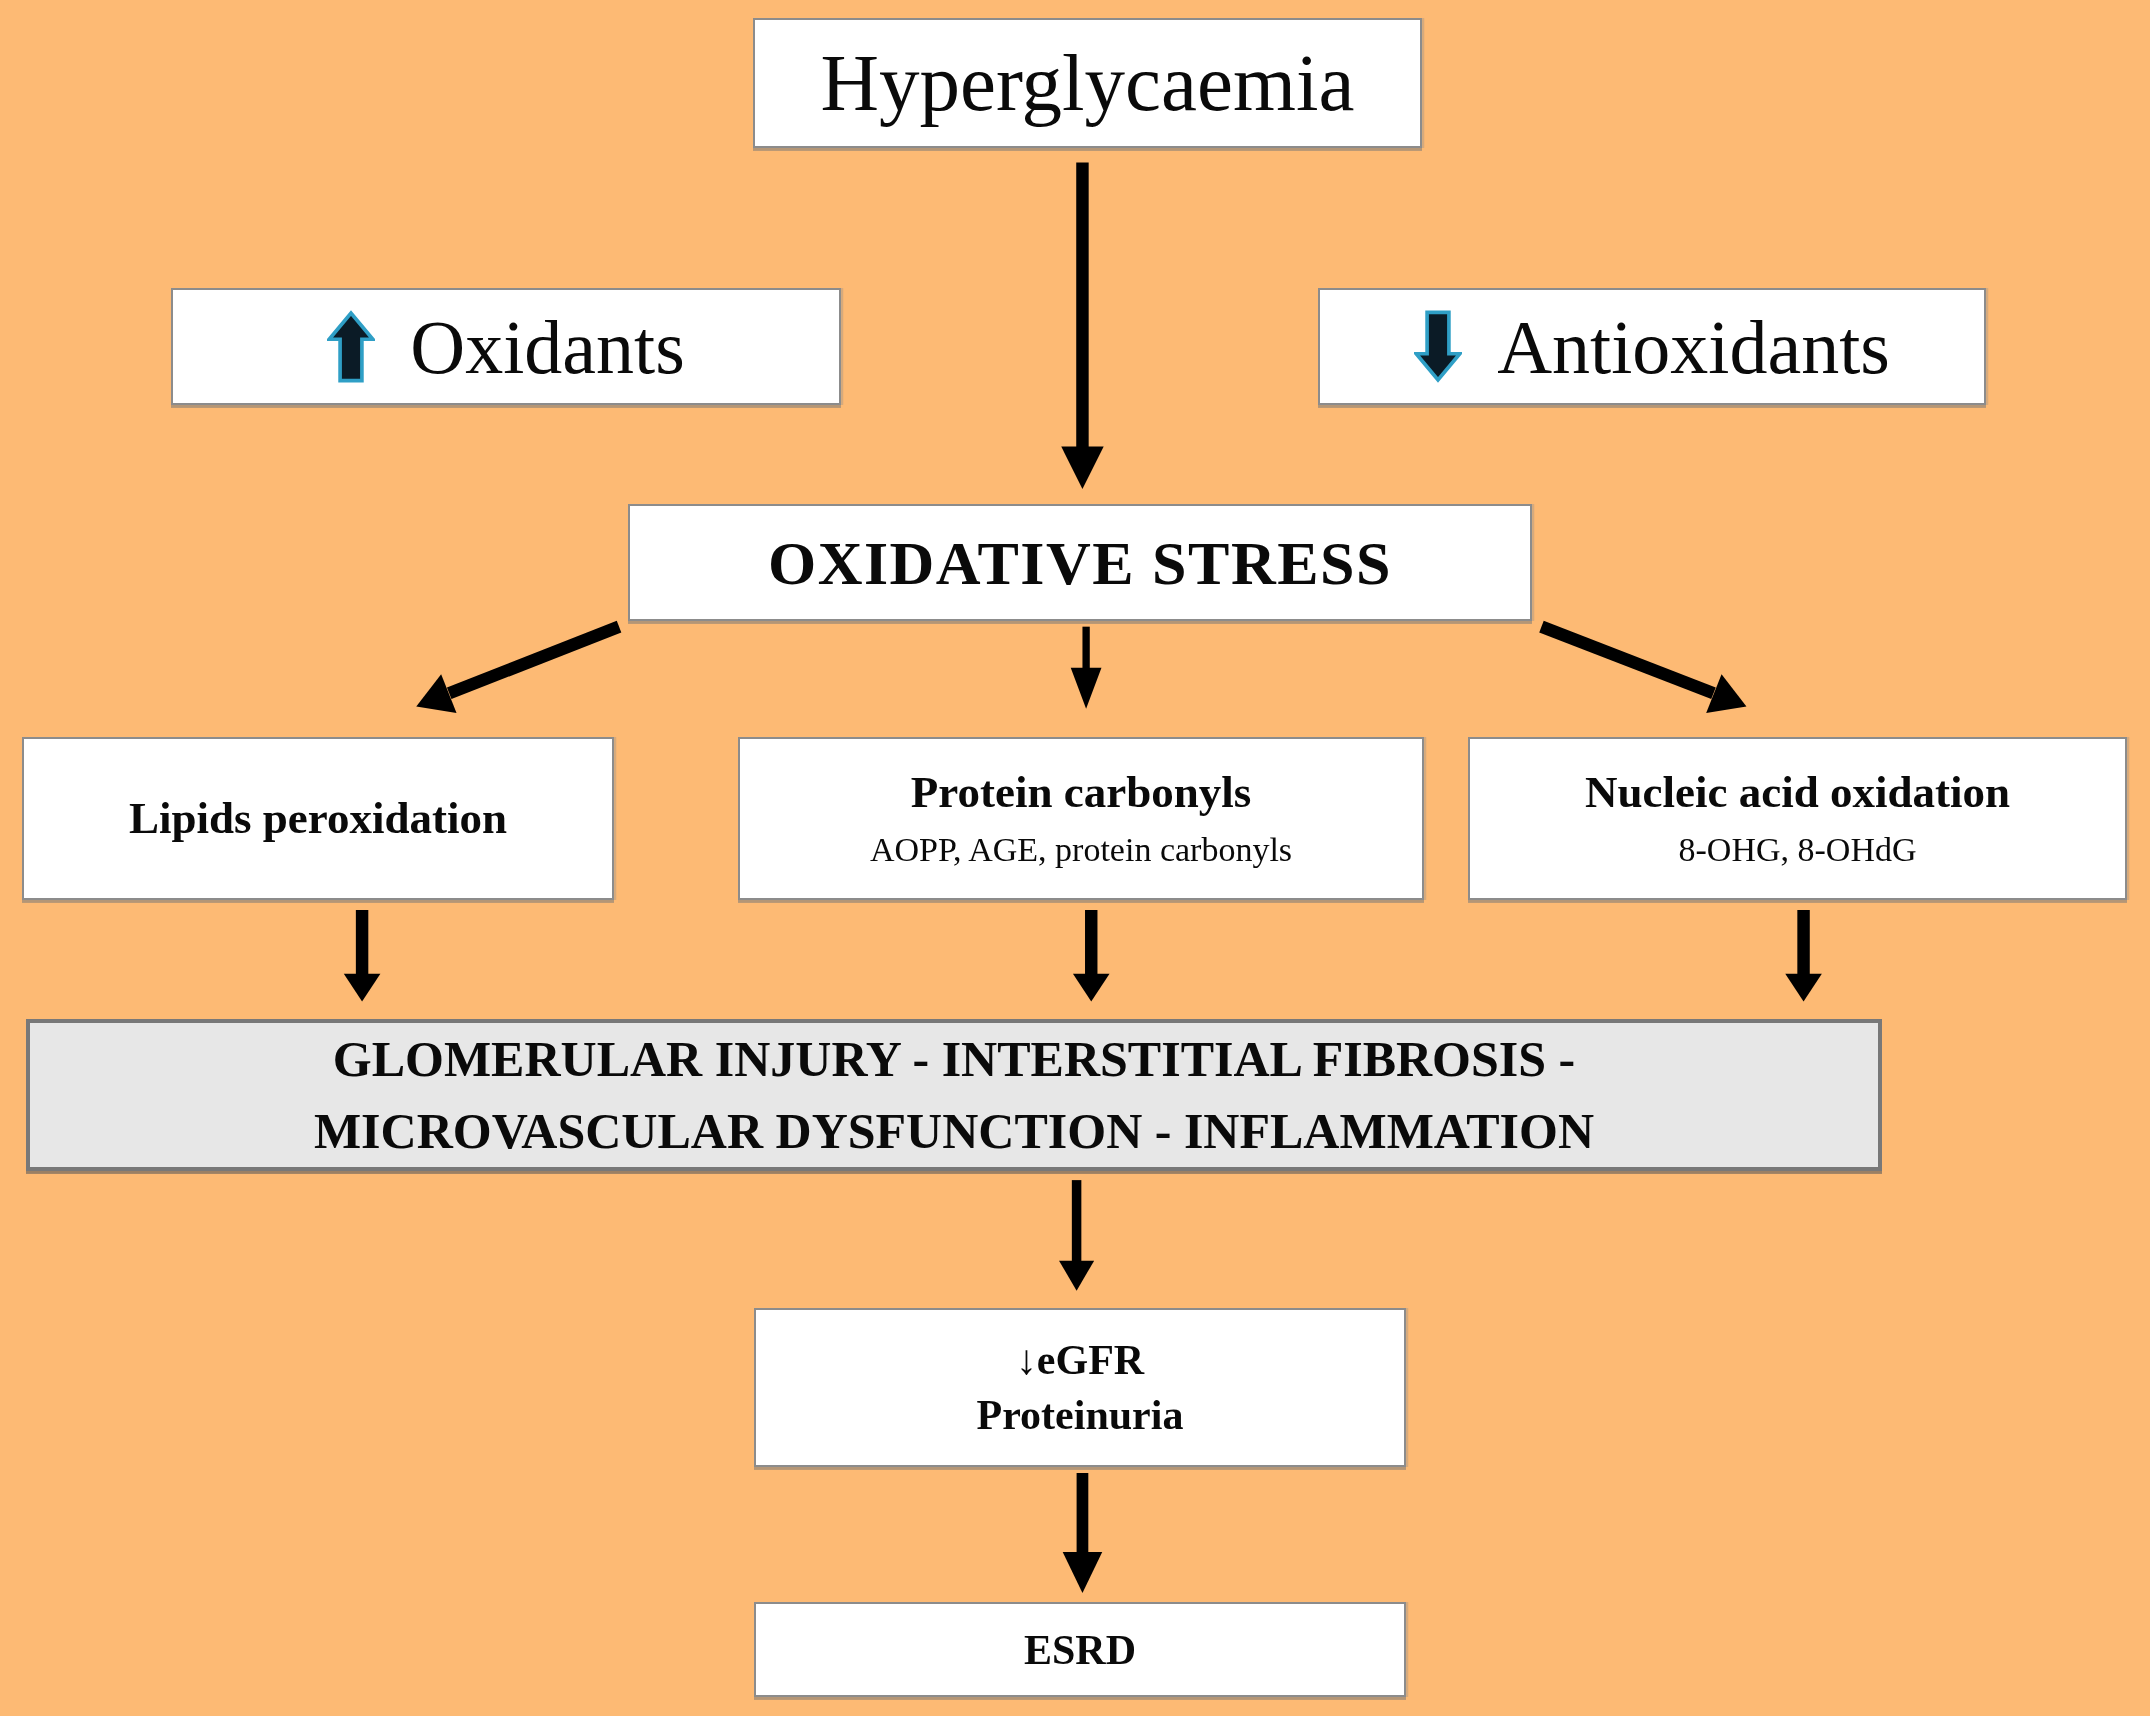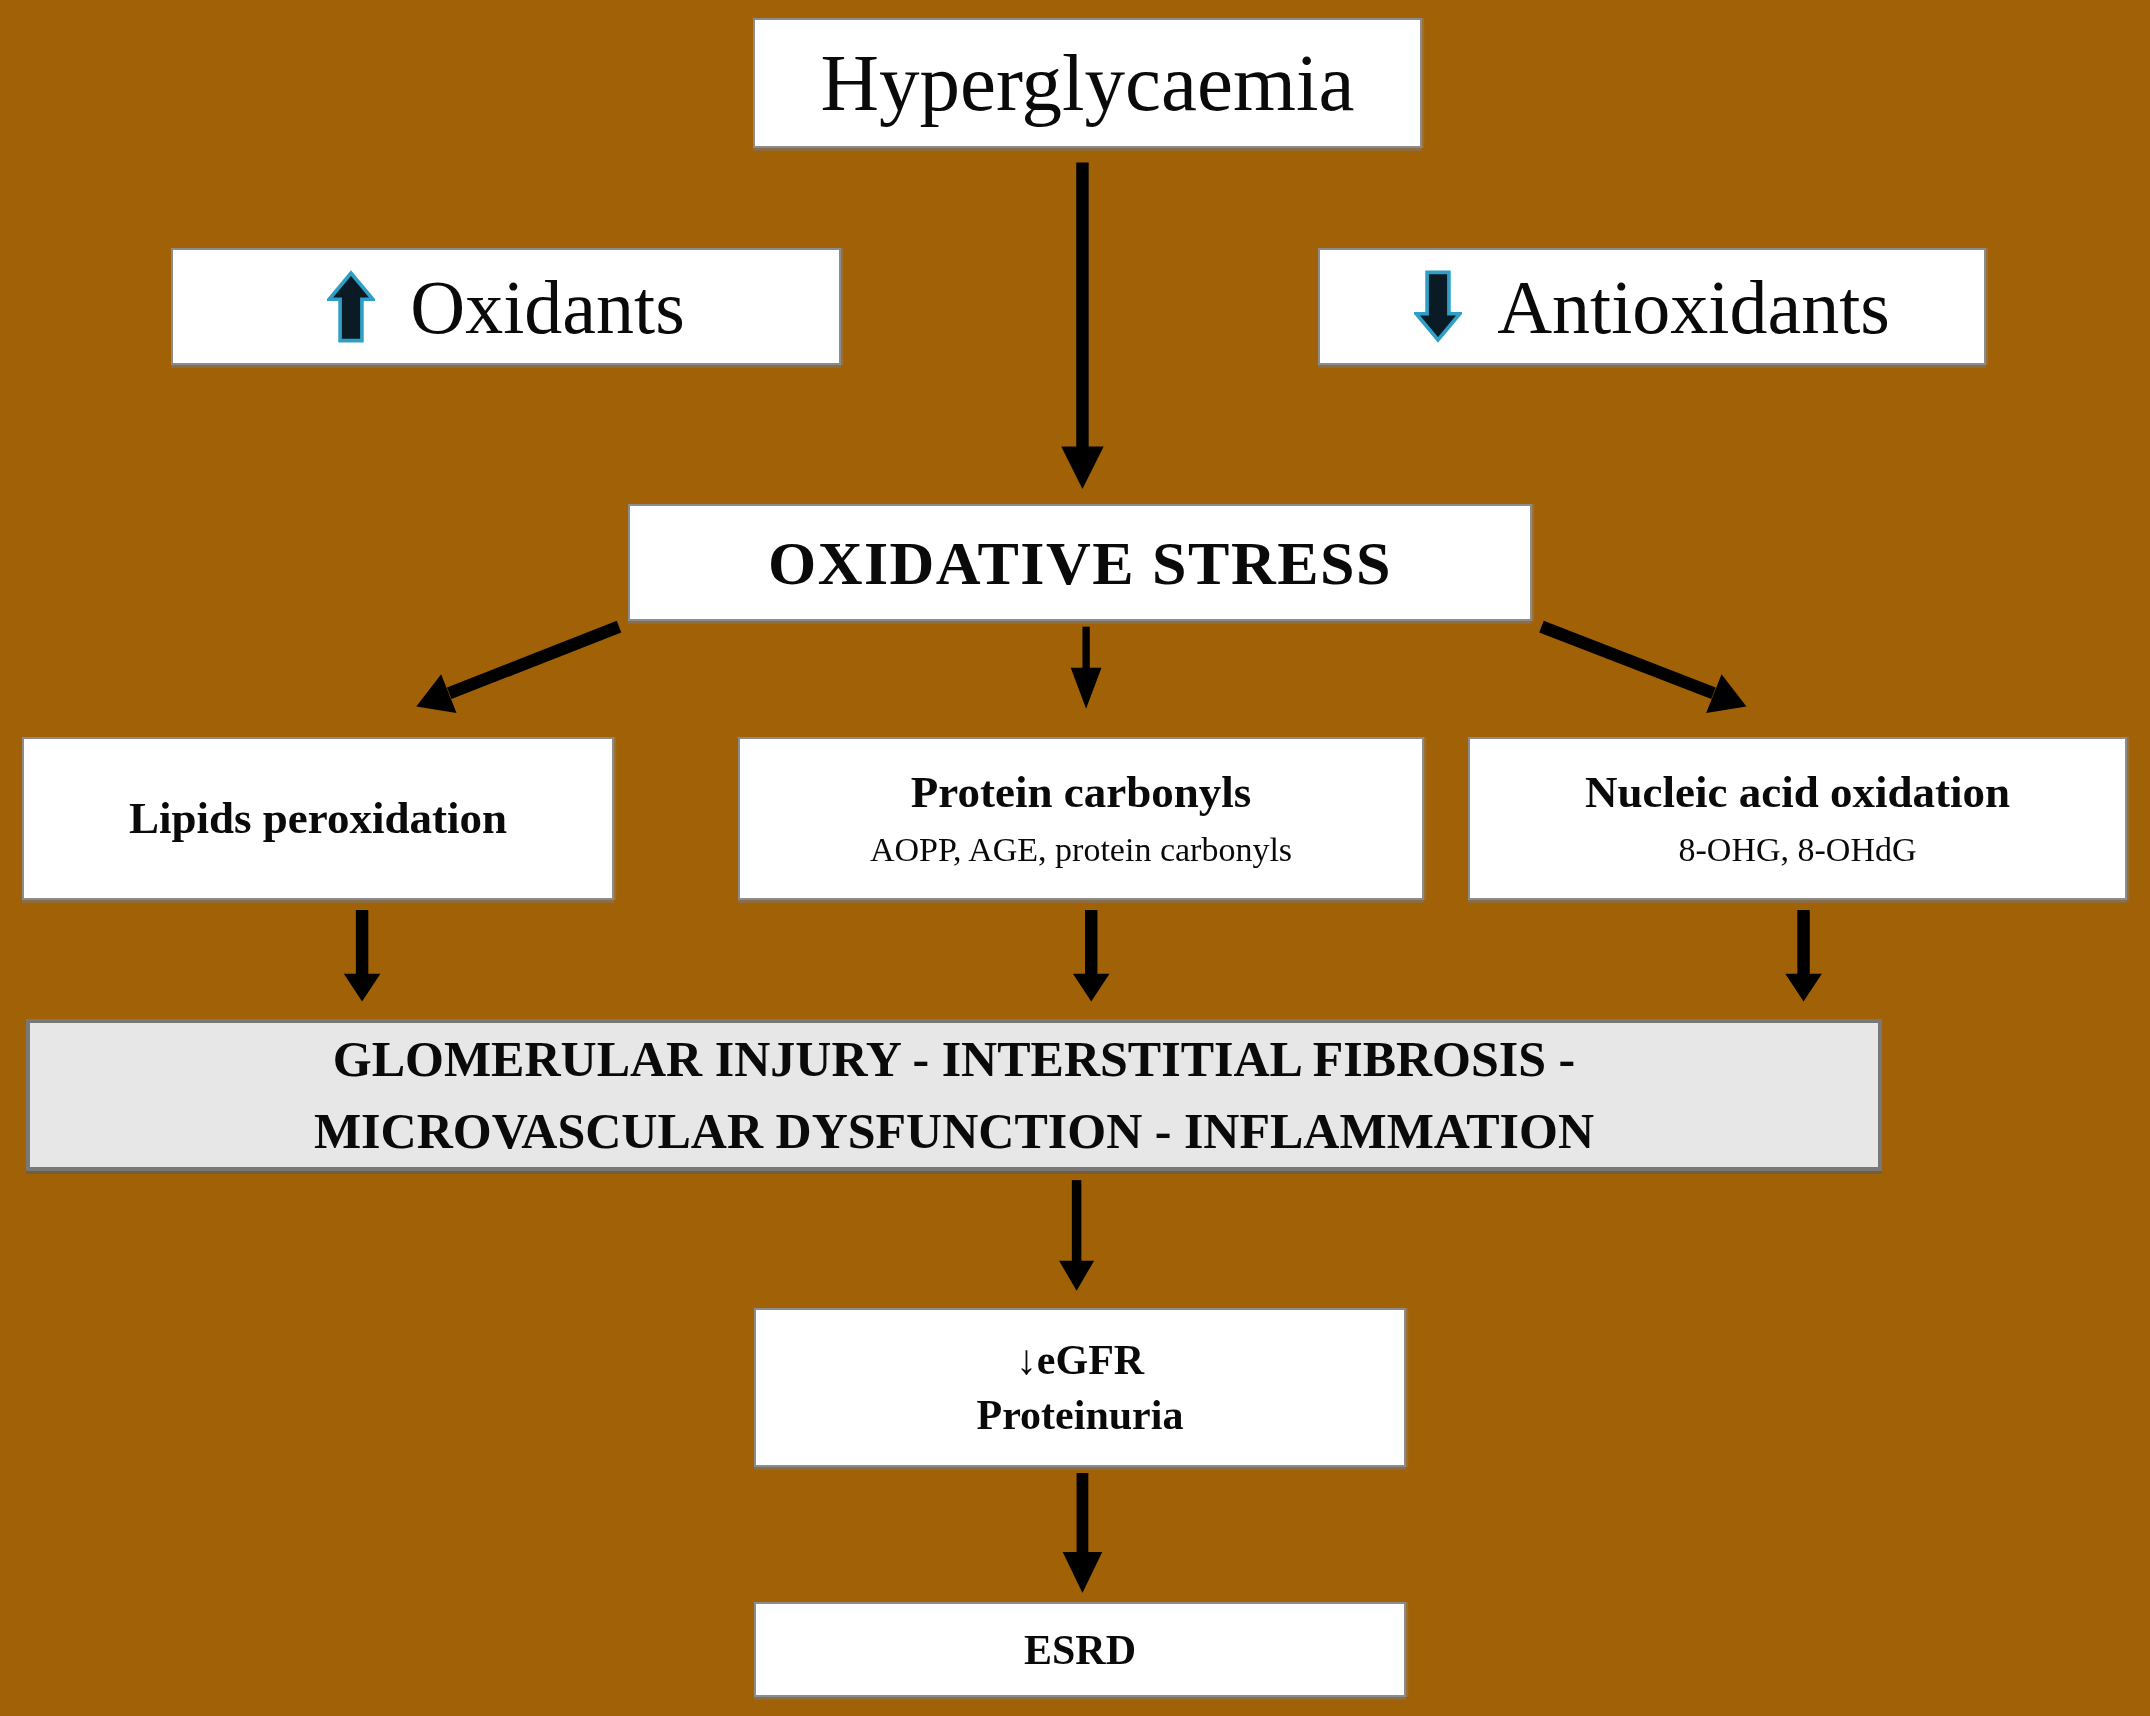--- a/index.html
+++ b/index.html
@@ -1,40 +1,40 @@
 <!DOCTYPE html>
 <html style="font-size:11.7px"><head>
 <meta charset="utf-8">
 <style>
   html,body{margin:0;padding:0;background:#ffffff;}
   #canvas{
     position:relative;
     width:2151px;height:1716px;
-    background:#a16207;
+    background:#fdba74;
     font-family:"Liberation Serif","DejaVu Serif",serif;
     color:#0a0a0a;
     overflow:hidden;
   }
   .node{
     position:absolute;
     background:#ffffff;
     border:2.9px solid #8c8c8c;
     box-shadow:0 2.9px 0 rgba(120,120,120,.55), 2.2px 0 0 rgba(140,140,140,.35);
     box-sizing:border-box;
     display:flex;align-items:center;justify-content:center;
     text-align:center;
   }
   .node.col{flex-direction:column;justify-content:space-evenly;}
   .title-xl{font-size:81px;line-height:1;}
   .title-lg{font-size:62px;font-weight:bold;letter-spacing:1.5px;line-height:1;}
   .title-md{font-size:45px;font-weight:bold;line-height:1;}
   .subtext{font-size:34px;line-height:1;}
   .title-sm{font-size:42px;font-weight:bold;line-height:1;}
   .trendbox-label{font-size:76px;line-height:1;}
-  .trend-row{display:flex;align-items:center;justify-content:center;gap:35px;}
+  .trend-row{display:flex;align-items:center;justify-content:center;gap:35px;margin-top:40px;}
   #injury-box{
     background:#e7e7e7;
     border:4.4px solid #787878;
     box-shadow:0 2.9px 0 rgba(90,90,90,.6);
   }
   #injury-box .line{font-size:50px;font-weight:bold;line-height:70px;letter-spacing:0px;}
   #arrows{position:absolute;left:0;top:0;pointer-events:none;}
   .flow{stroke:#000000;fill:none;}
   .head{fill:#000000;stroke:none;}
 </style>

